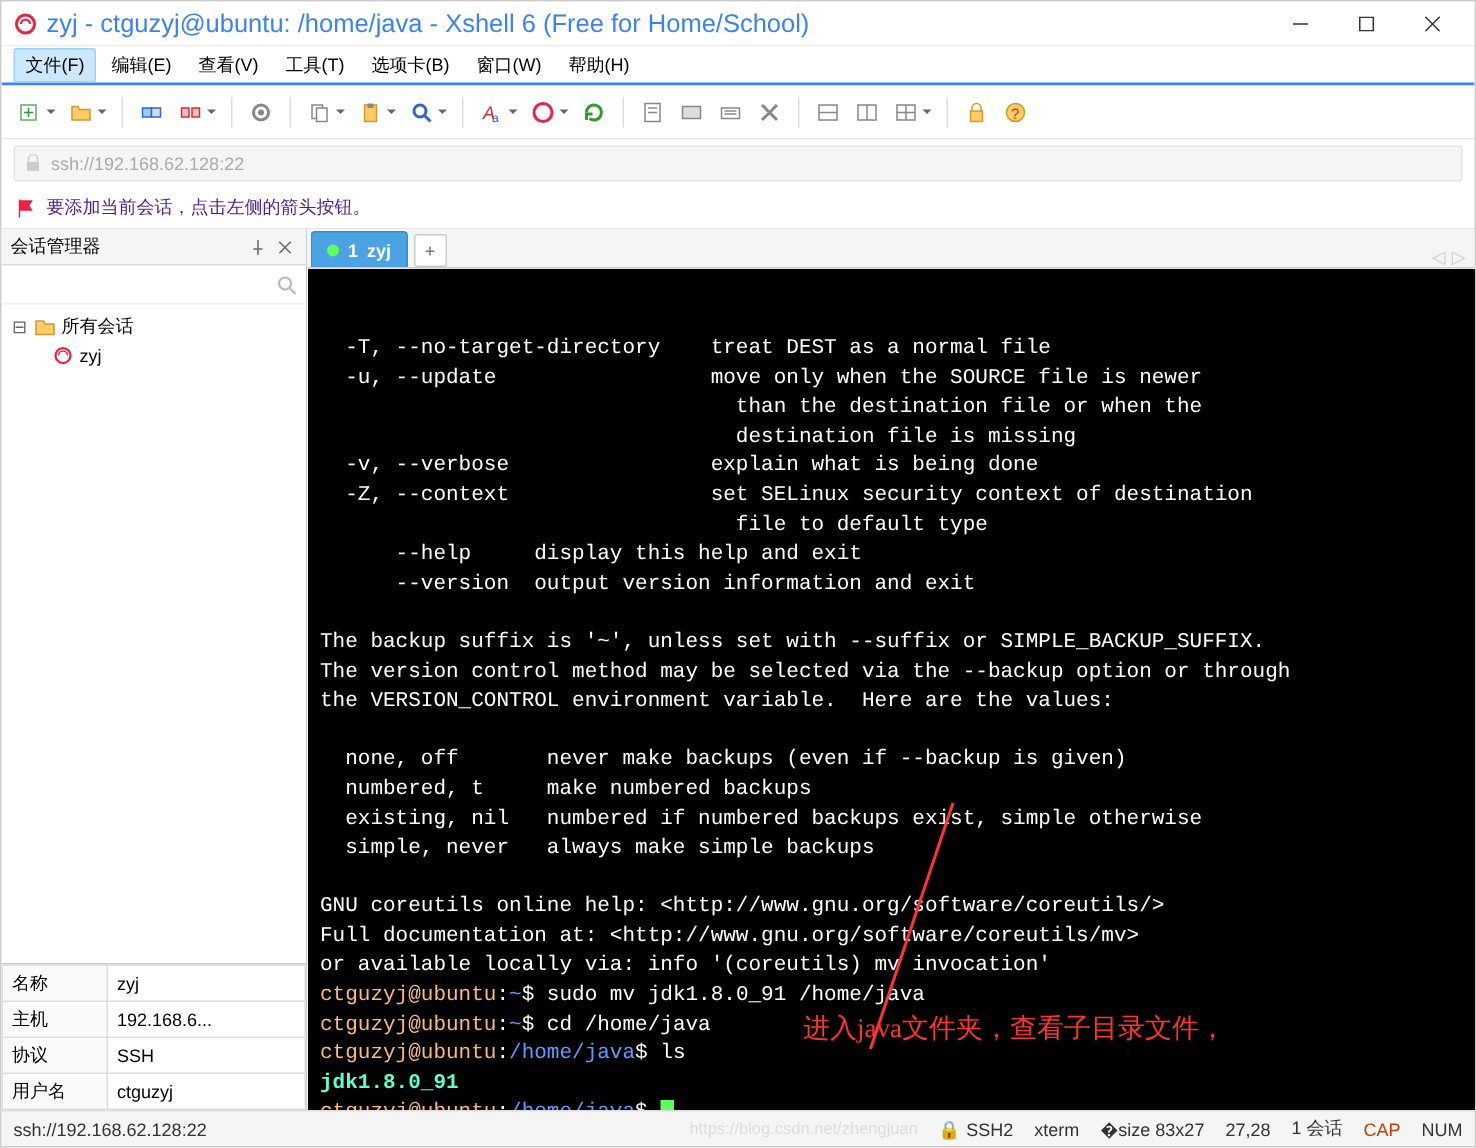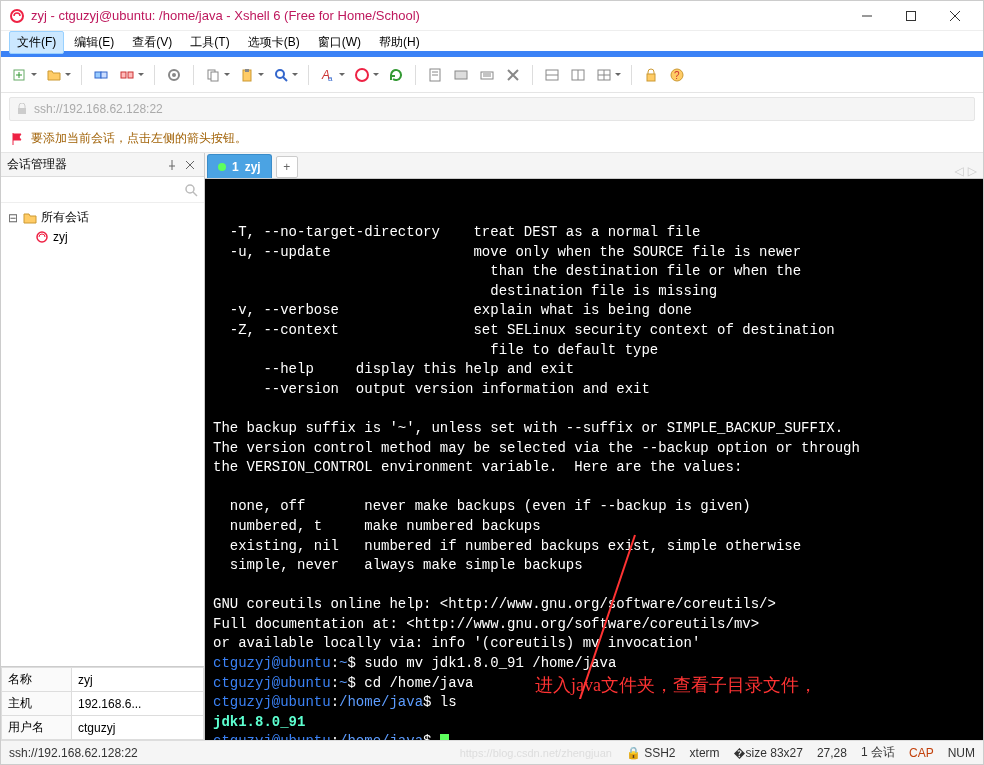--- a/index.html
+++ b/index.html
@@ -1,32 +1,32 @@
 <!DOCTYPE html>
 <html><head>
 <meta charset="utf-8">
 <style>
 * { box-sizing: border-box; margin: 0; padding: 0; }
 body { font-family: "Microsoft YaHei", "Segoe UI", sans-serif; font-size: 12px; background: #fff; width: 984px; height: 765px; overflow: hidden; display: flex; flex-direction: column; border: 1px solid #ccc; }
 .titlebar { height: 30px; display: flex; align-items: center; padding: 0 8px; background: #fff; border-bottom: 1px solid #eee; }
 .titlebar .icon { width: 16px; height: 16px; margin-right: 6px; }
-.titlebar .title { flex: 1; font-size: 13px; color: #be185d; }
+.titlebar .title { flex: 1; font-size: 17px; color: #3b82f6; }
 .titlebar .winbtns { display: flex; gap: 4px; }
 .titlebar .winbtn { width: 40px; height: 28px; display: flex; align-items: center; justify-content: center; color: #333; cursor: pointer; }
-.menubar { height: 26px; display: flex; align-items: flex-start; padding: 0 8px; gap: 2px; background: #fff; border-bottom: 6px solid #3b82f6; }
+.menubar { height: 26px; display: flex; align-items: flex-end; padding: 0 8px; gap: 2px; background: #fff; border-bottom: 2px solid #3b82f6; }
 .menubar .menuitem { padding: 3px 8px; cursor: pointer; border-radius: 2px; }
 .menubar .menuitem.active { background: #cce8ff; border: 1px solid #99d1ff; padding: 2px 7px; }
 .toolbar { height: 36px; display: flex; align-items: center; padding: 0 8px; gap: 4px; background: #fff; border-bottom: 1px solid #e5e5e5; }
 .toolbar .tbtn { width: 22px; height: 22px; display: flex; align-items: center; justify-content: center; cursor: pointer; border-radius: 2px; position: relative; }
 .toolbar .tbtn.dd::after { content: ''; position: absolute; right: -6px; top: 9px; border: 3px solid transparent; border-top-color: #666; }
 .toolbar .tbtn.dd { margin-right: 8px; }
 .toolbar .sep { width: 1px; height: 20px; background: #ddd; margin: 0 4px; }
 .addressbar { height: 32px; display: flex; align-items: center; padding: 4px 8px; background: #fff; }
 .addressbar .addr { flex: 1; height: 24px; background: #f5f5f5; border: 1px solid #e5e5e5; border-radius: 2px; display: flex; align-items: center; padding: 0 6px; color: #aaa; gap: 6px; }
-.infobar { height: 28px; display: flex; align-items: center; padding: 0 10px; background: #fff; color: #a16207; gap: 6px; border-bottom: 1px solid #e5e5e5; }
+.infobar { height: 28px; display: flex; align-items: center; padding: 0 10px; background: #fff; color: #4c1d95; gap: 6px; border-bottom: 1px solid #e5e5e5; }
 .main { flex: 1; display: flex; overflow: hidden; }
 .sidebar { width: 204px; display: flex; flex-direction: column; border-right: 1px solid #ccc; background: #fff; }
 .sidebar .panetitle { height: 24px; display: flex; align-items: center; padding: 0 6px; background: #f5f5f5; border-bottom: 1px solid #ddd; font-size: 12px; }
 .sidebar .panetitle .spacer { flex: 1; }
 .sidebar .panetitle .pbtn { width: 16px; height: 16px; display: flex; align-items: center; justify-content: center; cursor: pointer; color: #666; margin-left: 2px; }
 .sidebar .search { height: 26px; border-bottom: 1px solid #eee; display: flex; align-items: center; padding: 0 6px; }
 .sidebar .search input { flex: 1; border: none; outline: none; font-size: 12px; }
 .sidebar .tree { flex: 1; padding: 4px 6px; overflow: auto; }
 .sidebar .treeitem { display: flex; align-items: center; gap: 4px; padding: 2px 0; cursor: pointer; }
 .sidebar .treeitem .exp { width: 12px; text-align: center; color: #666; }
@@ -35,21 +35,21 @@
 .sidebar .props table { width: 100%; border-collapse: collapse; font-size: 12px; padding-left: 28px; }
 .sidebar .props td { border: 1px solid #ddd; padding: 3px 6px; }
 .sidebar .props td:first-child { width: 70px; background: #fafafa; }
 .content { flex: 1; display: flex; flex-direction: column; background: #fff; position: relative; }
 .tabs { height: 26px; display: flex; align-items: flex-end; background: #f5f5f5; border-bottom: 1px solid #ccc; }
 .tabs .tab { height: 24px; padding: 0 10px; display: flex; align-items: center; gap: 6px; background: #4ba3e3; color: #fff; border: 1px solid #3a8cc9; border-bottom: none; border-radius: 3px 3px 0 0; cursor: pointer; margin-left: 2px; font-weight: bold; }
 .tabs .tab .dot { width: 8px; height: 8px; border-radius: 50%; background: #5dff5d; }
 .tabs .addtab { width: 22px; height: 22px; display: flex; align-items: center; justify-content: center; cursor: pointer; color: #666; margin-left: 4px; border: 1px solid #ccc; background: #fff; border-radius: 2px; }
 .tabs .navbtns { margin-left: auto; display: flex; gap: 4px; padding-right: 6px; color: #ccc; }
 .terminal { flex: 1; background: #000; color: #fff; font-family: "Consolas", "Courier New", monospace; font-size: 14px; line-height: 1.4; padding: 4px 8px; overflow: auto; white-space: pre; position: relative; }
-.terminal .green { color: #3b82f6; }
+.terminal .green { color: #fdba74; }
 .terminal .blue { color: #5d9dff; }
 .terminal .cyan { color: #5dffd0; font-weight: bold; }
 .terminal .cursor { display: inline-block; width: 9px; height: 16px; background: #5dff5d; vertical-align: middle; }
 .annotation { position: absolute; color: #ff3333; font-family: "Microsoft YaHei"; font-size: 18px; font-weight: 500; pointer-events: none; }
 .annotation-line { position: absolute; pointer-events: none; }
 .statusbar { height: 24px; display: flex; align-items: center; padding: 0 8px; background: #f5f5f5; border-top: 1px solid #ddd; font-size: 12px; color: #333; gap: 14px; }
 .statusbar .spacer { flex: 1; }
 .statusbar .watermark { color: #ddd; font-size: 11px; }
 svg { display: block; }
 </style>
@@ -287,20 +287,24 @@
         <tbody>
             <tr>
               <td>名称</td>
               <td>zyj</td>
             </tr>
         <tr>
               <td>主机</td>
               <td>192.168.6...</td>
             </tr>
         <tr>
+              <td>协议</td>
+              <td>SSH</td>
+            </tr>
+        <tr>
               <td>用户名</td>
               <td>ctguzyj</td>
             </tr>
       </tbody>
         </table>
     </div>
   </div>
 
   <div class="content">
     <div class="tabs">

